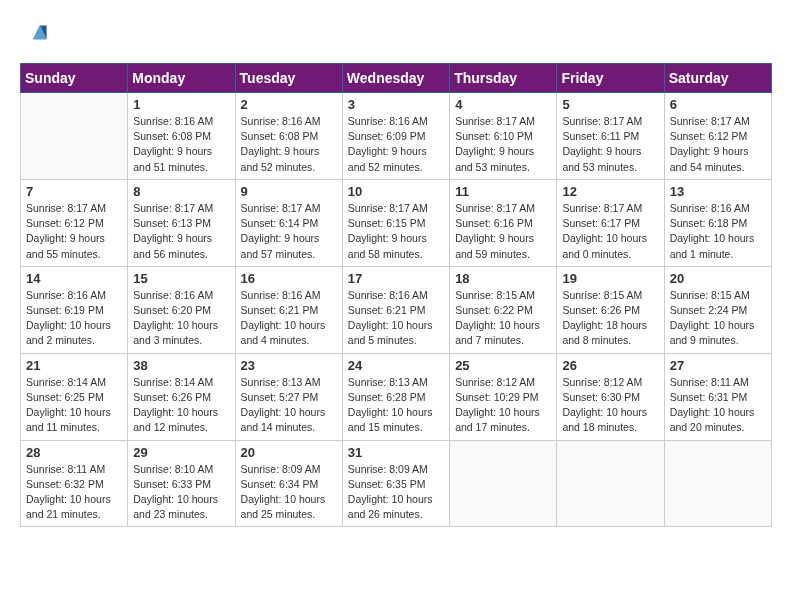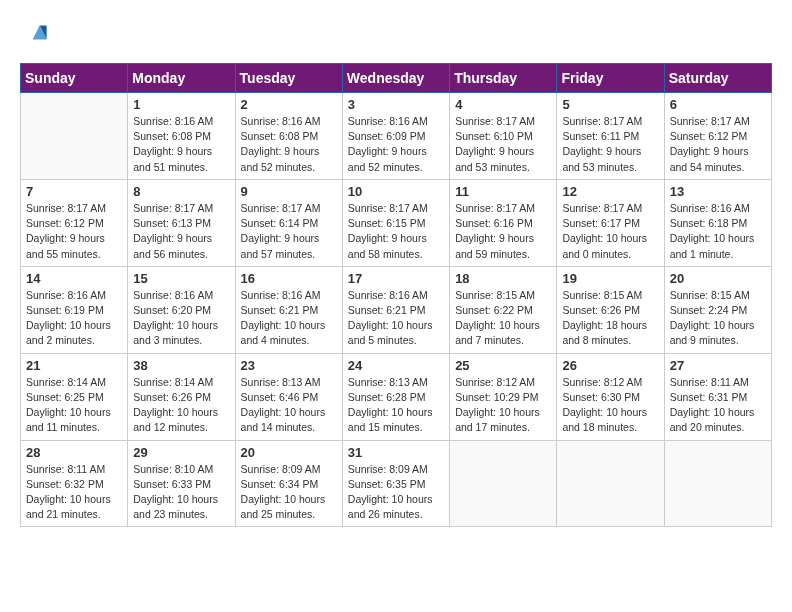--- a/index.html
+++ b/index.html
@@ -289,21 +289,21 @@
           <div class="day-info">
             <div>Sunrise: 8:14 AM</div>
             <div>Sunset: 6:26 PM</div>
             <div>Daylight: 10 hours and 12 minutes.</div>
           </div>
         </td>
         <td>
           <span class="day-number">23</span>
           <div class="day-info">
             <div>Sunrise: 8:13 AM</div>
-            <div>Sunset: 6:46 PM</div>
+            <div>Sunset: 5:27 PM</div>
             <div>Daylight: 10 hours and 14 minutes.</div>
           </div>
         </td>
         <td>
           <span class="day-number">24</span>
           <div class="day-info">
             <div>Sunrise: 8:13 AM</div>
             <div>Sunset: 6:28 PM</div>
             <div>Daylight: 10 hours and 15 minutes.</div>
           </div>

